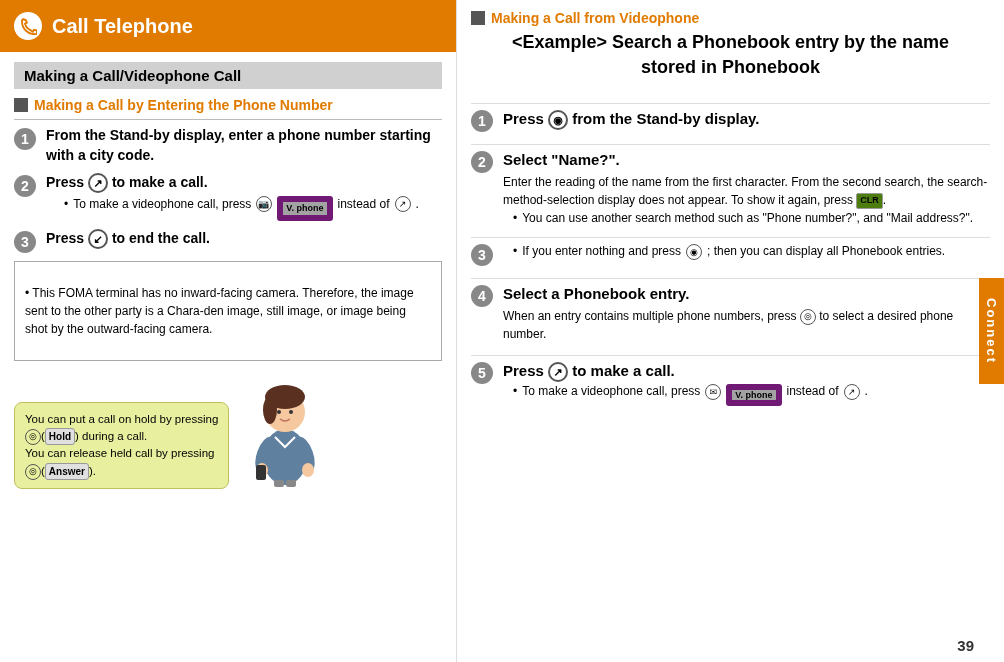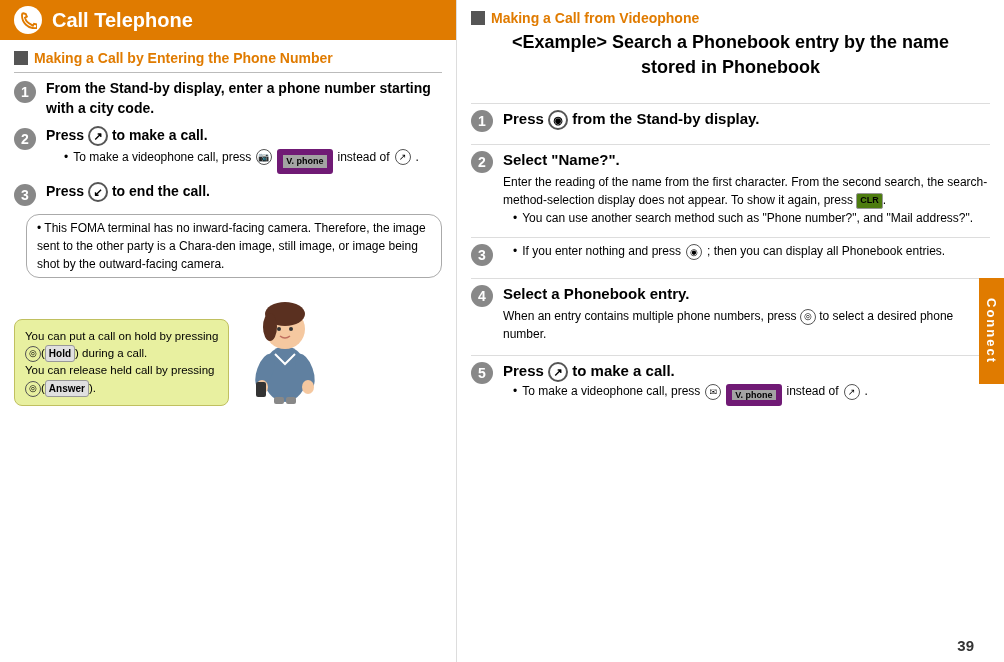--- a/index.html
+++ b/index.html
@@ -23,21 +23,21 @@
 
     .header-bar {
       background: #e07b00;
       color: #fff;
       font-size: 20px;
       font-weight: bold;
       padding: 10px 14px;
       display: flex;
       align-items: center;
       gap: 10px;
-      height: 40px;
+      height: 52px;
     }
 
     .header-icon {
       width: 28px;
       height: 28px;
       background: #fff;
       border-radius: 50%;
       display: flex;
       align-items: center;
       justify-content: center;
@@ -126,27 +126,26 @@
       align-items: flex-start;
     }
 
     .bullet-item::before {
       content: '•';
       flex-shrink: 0;
     }
 
     .note-box {
       border: 1px solid #aaa;
-      border-radius: 13px;
-      padding: 4px 10px;
+      border-radius: 0;
+      padding: 22px 10px;
       font-size: 12px;
       line-height: 1.5;
       margin-top: 8px;
       background: #fff;
-      margin-left: 12px;
     }
 
     .callout-area {
       display: flex;
       gap: 6px;
       margin-top: 8px;
       align-items: flex-end;
     }
 
     .speech-bubble {
@@ -355,20 +354,21 @@
   <div class="header-bar">
     <div class="header-icon">
       <svg viewBox="0 0 24 24" fill="none" stroke="#e07b00" stroke-width="2.5">
         <path d="M6 3a2 2 0 0 0-2 2v1c0 9.389 7.611 17 17 17h1a2 2 0 0 0 2-2v-3l-4-1-1.5 2.5C16 18 13 16.5 11 14.5S8 9 8 9l2.5-1.5L9 4 6 3z"></path>
       </svg>
     </div>
     <span>Call Telephone</span>
   </div>
 
   <div class="left-content">
+    <div class="section-title">Making a Call/Videophone Call</div>
 
     <div class="subsection-title">
       <span>Making a Call by Entering the Phone Number</span>
     </div>
 
     <div class="divider"></div>
 
     <div class="step">
       <div class="step-number">1</div>
       <div class="step-text">

